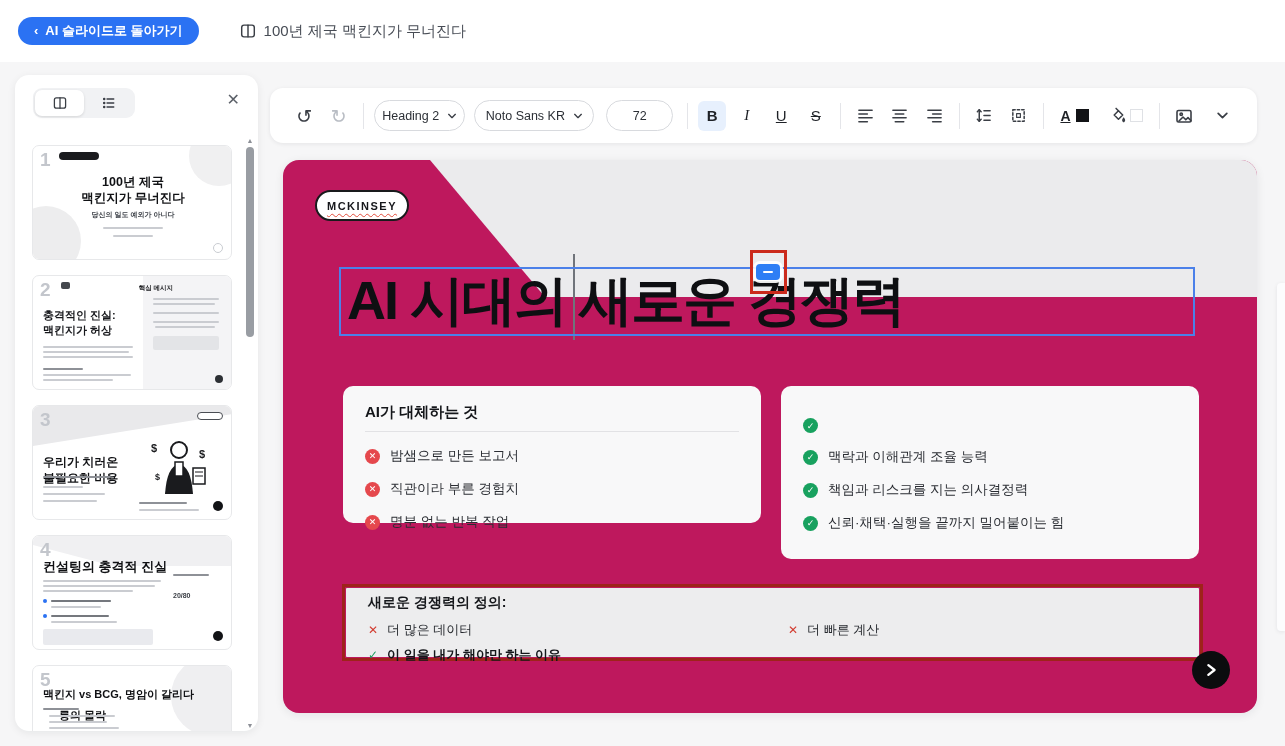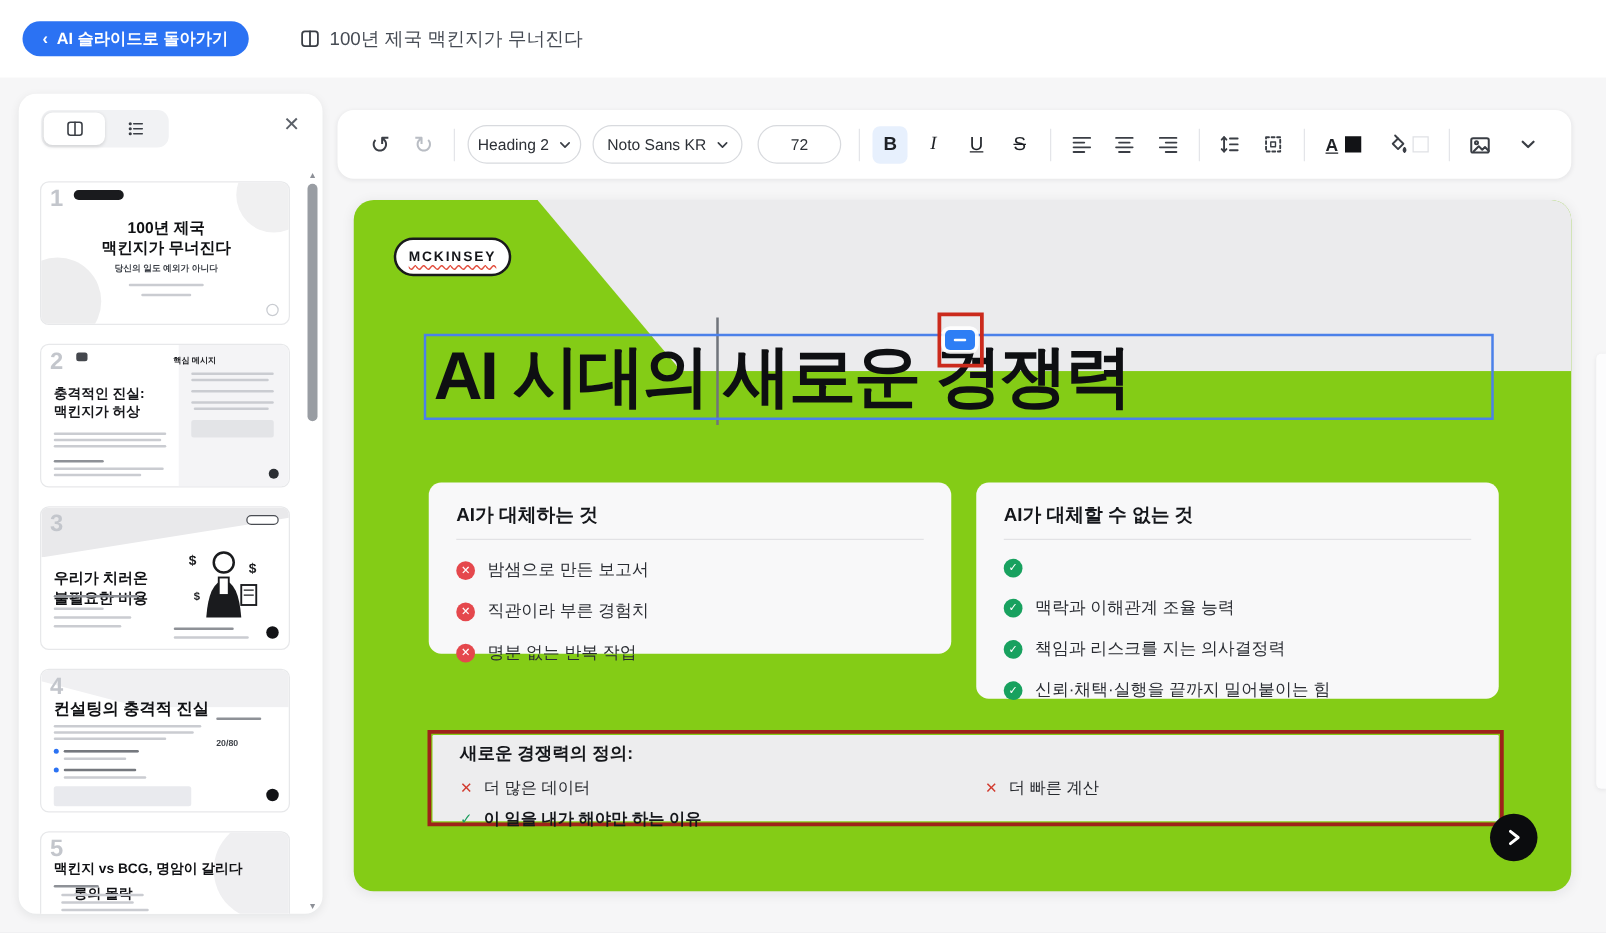--- a/index.html
+++ b/index.html
@@ -31,21 +31,21 @@
   
   .toolbar { position:absolute; left:270px; top:88px; width:987px; height:55px; background:#fff; border-radius:13px; box-shadow:0 1px 4px rgba(20,24,32,.08); display:flex; align-items:center; padding:0 20px; }
   .tb-icon { width:30px; height:30px; display:flex; align-items:center; justify-content:center; border-radius:6px; cursor:pointer; color:#2c3036; }
   .tb-sep { width:1px; height:26px; background:#e4e5e9; margin:0 10px; }
   .pill { height:31px; border:1px solid #d8dade; border-radius:16px; display:flex; align-items:center; justify-content:center; gap:8px; font-size:12.5px; color:#2c3036; cursor:pointer; background:#fff; }
   .fmt { width:30px; height:30px; display:flex; align-items:center; justify-content:center; border-radius:6px; font-size:15px; cursor:pointer; color:#1e2126; }
   .fmt.active { background:#e7f0fd; }
   .undo-glyph { font-family:"DejaVu Sans",sans-serif; font-size:19px; }
 
   
-  .slide { position:absolute; left:283px; top:160px; width:974px; height:553px; background:#84cc16; border-radius:16px; box-shadow:0 2px 10px rgba(20,24,32,.08); }
+  .slide { position:absolute; left:283px; top:160px; width:974px; height:553px; background:#be185d; border-radius:16px; box-shadow:0 2px 10px rgba(20,24,32,.08); }
   .slide-clip { position:absolute; inset:0; border-radius:16px; overflow:hidden; }
   .diag { position:absolute; inset:0; background:#ebebed; clip-path:polygon(147px 0px, 974px 0px, 974px 137px, 262px 137px); }
   .logo-pill { position:absolute; left:32px; top:30px; width:94px; height:31px; border:2px solid #191a1c; border-radius:16px; display:flex; align-items:center; justify-content:center; background:#fff; }
   .logo-text { font-size:11px; font-weight:800; letter-spacing:1.5px; color:#15161a; text-decoration:underline wavy #e24d3d 1px; text-underline-offset:3px; }
   .sel-box { position:absolute; left:56px; top:107px; width:856px; height:69px; border:2px solid #4b80e9; }
   .slide-title { position:absolute; left:6px; top:-4px; font-size:54px; font-weight:800; letter-spacing:-2px; color:#0e0f12; white-space:nowrap; }
   .caret { position:absolute; left:290px; top:94px; width:2px; height:86px; background:#70747b; }
   .handle-frame { position:absolute; left:467px; top:90px; width:37px; height:44px; border:3px solid #cb2a1c; }
   .handle { position:absolute; left:473px; top:104px; width:24px; height:16px; border-radius:4px; background:#2e7ef5; box-shadow:0 0 0 3px rgba(255,255,255,.9); display:flex; align-items:center; justify-content:center; }
   .handle-dash { width:10px; height:2.5px; border-radius:2px; background:#fff; }
@@ -334,21 +334,20 @@
           <span class="ic ic-red">✕</span>
           <span>직관이라 부른 경험치</span>
         </div>
       <div class="card-item">
           <span class="ic ic-red">✕</span>
           <span>명분 없는 반복 작업</span>
         </div>
     </div>
 
     <div class="card" style="left:498px; top:226px; height:173px;">
-      <h3>AI가 대체할 수 없는 것</h3>
       <div class="card-item">
           <span class="ic ic-green">✓</span>
         </div>
       <div class="card-item">
           <span class="ic ic-green">✓</span>
           <span>맥락과 이해관계 조율 능력</span>
         </div>
       <div class="card-item">
           <span class="ic ic-green">✓</span>
           <span>책임과 리스크를 지는 의사결정력</span>

